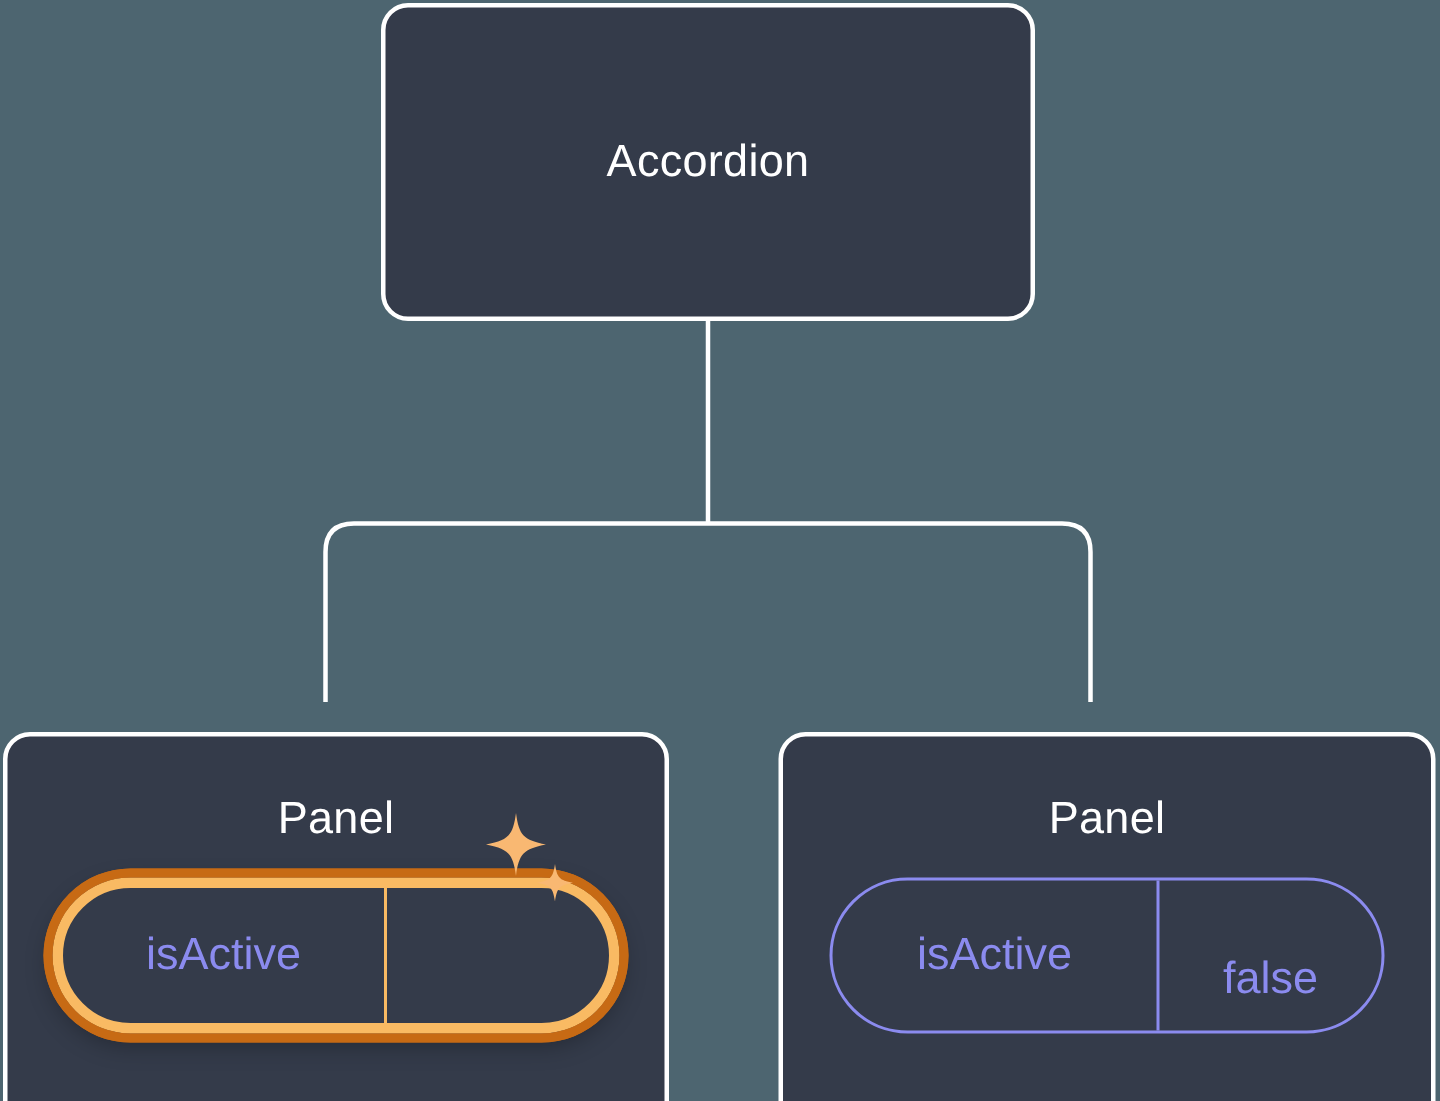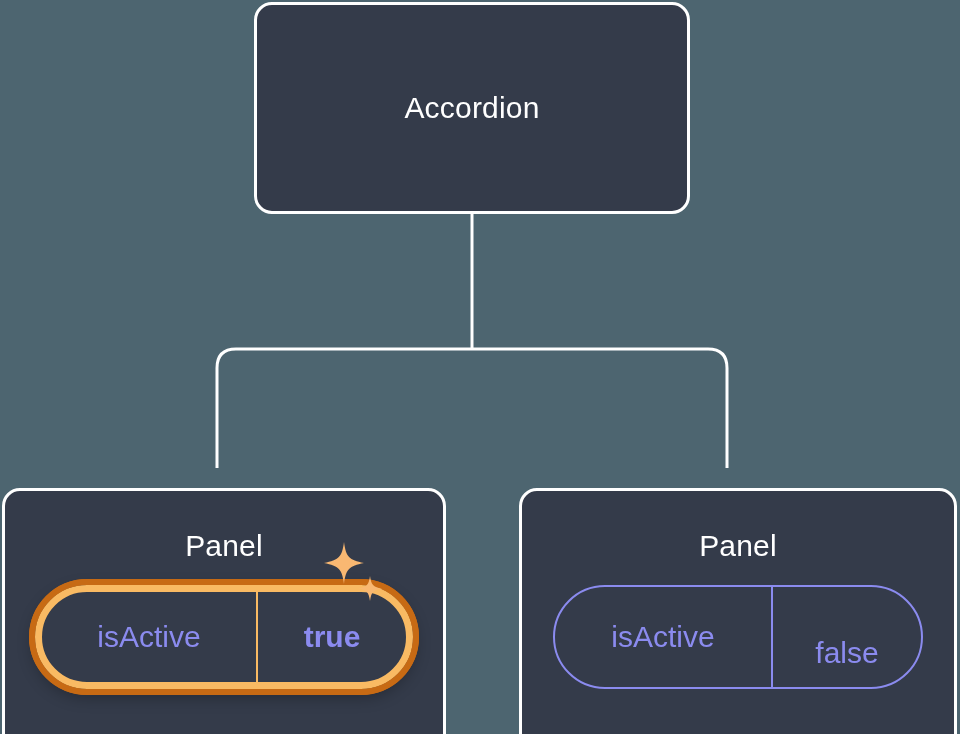--- a/index.html
+++ b/index.html
@@ -158,21 +158,20 @@
 
   <div class="node" id="node-root">
     <div class="node-title">Accordion</div>
   </div>
 
   <div class="node panel-node" id="node-panel-0">
     <div class="node-title">Panel</div>
 
     <div class="prop-pill highlight">
       <div class="prop-cell prop-key">isActive</div>
-      <div class="prop-cell prop-val">true</div>
 
       <svg class="sparkles" viewBox="0 0 62 66" width="62" height="66">
         <path d="M22 0 C24 15 27 18 42 21 C27 24 24 27 22 42 C20 27 17 24 2 21 C17 18 20 15 22 0 Z" fill="#f9b872"></path>
         <path d="M48 34 C49.3 43 51 45 60 46.5 C51 48 49.3 50 48 59 C46.7 50 45 48 36 46.5 C45 45 46.7 43 48 34 Z" fill="#f9b872"></path>
       </svg>
     </div>
   </div>
 
   <div class="node panel-node" id="node-panel-1">
     <div class="node-title">Panel</div>

